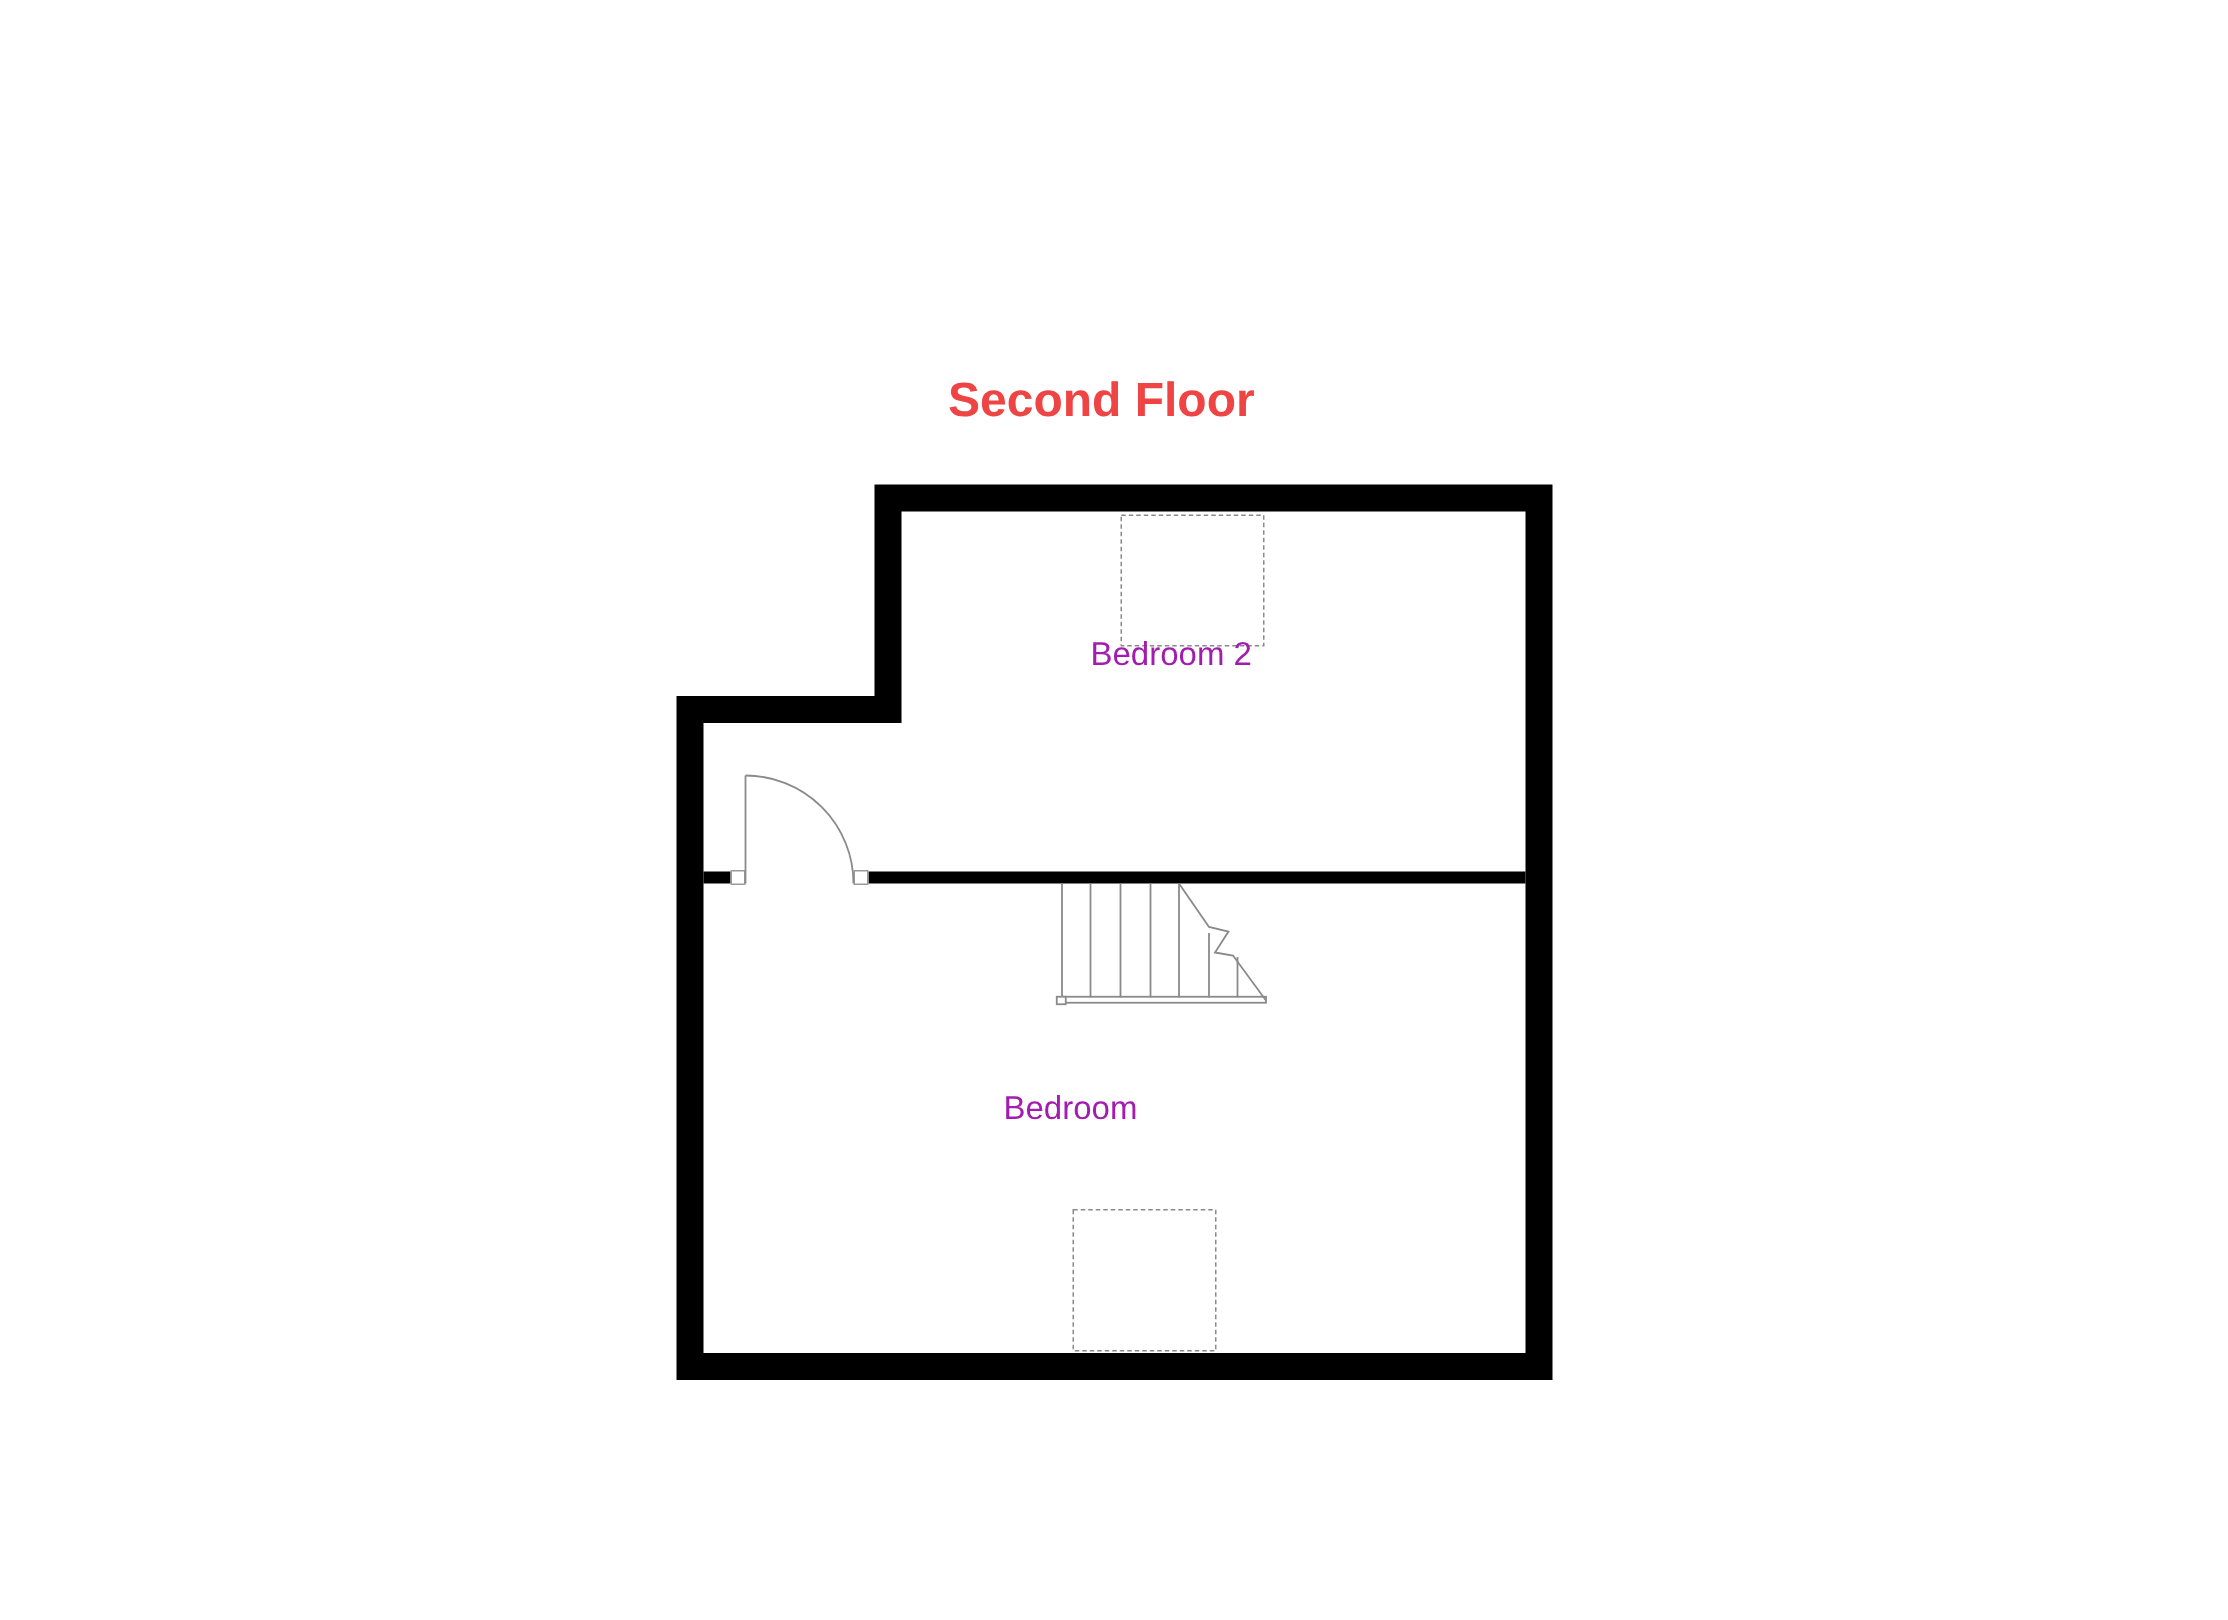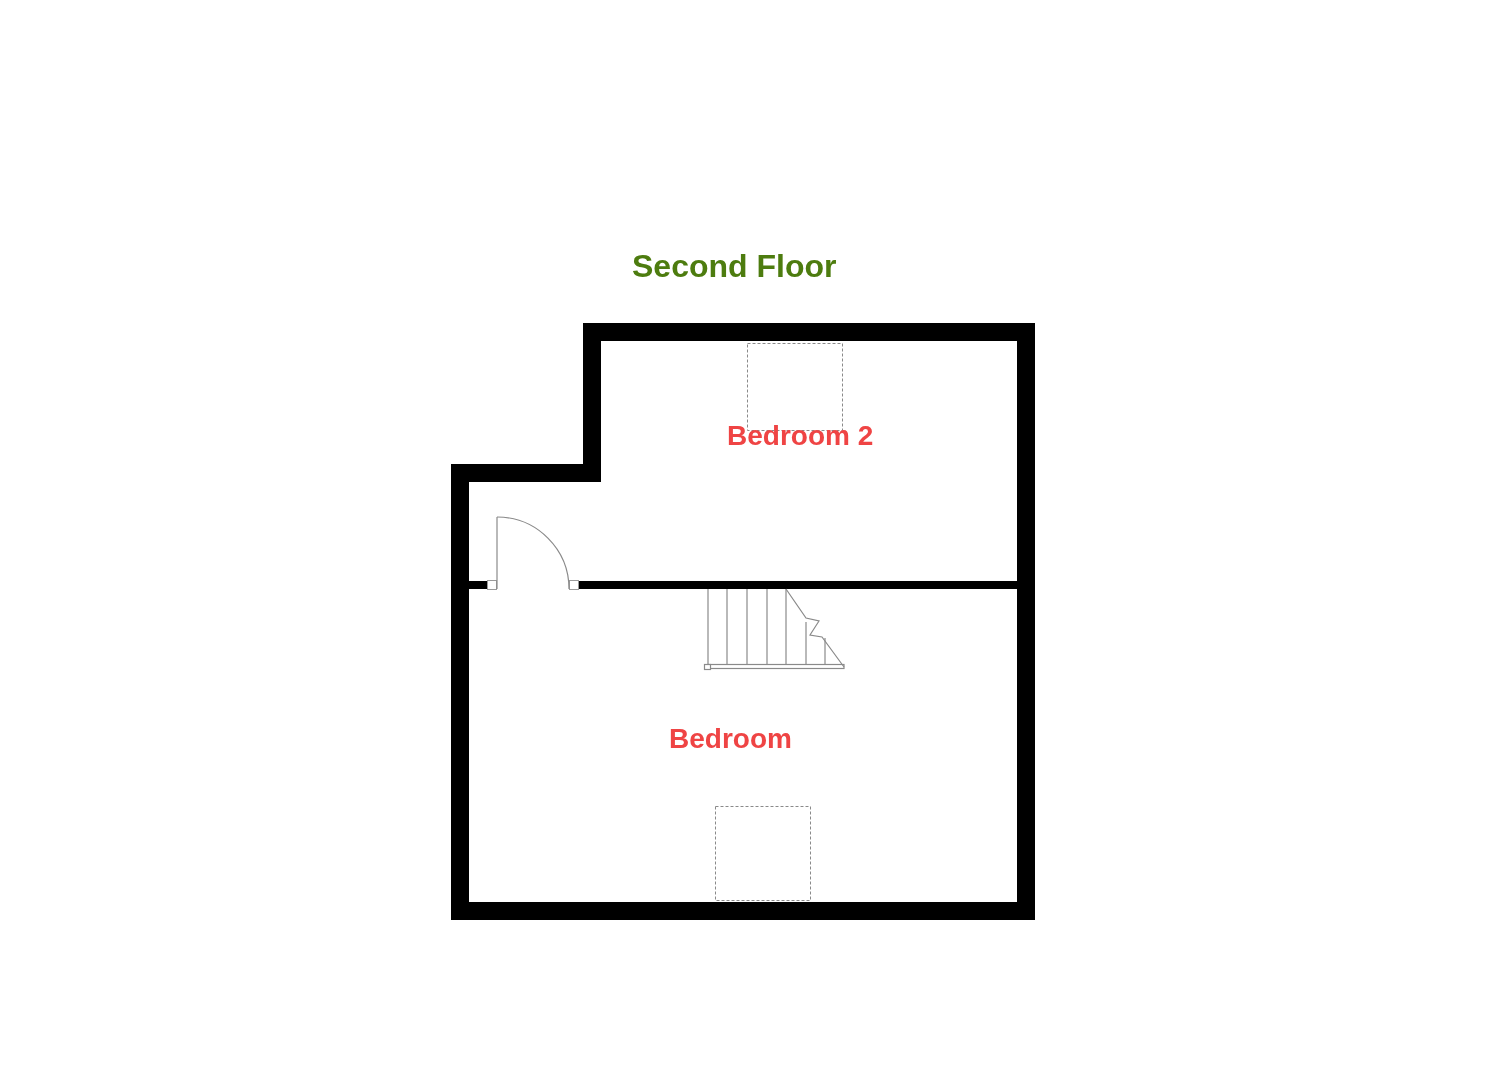--- a/index.html
+++ b/index.html
@@ -13,29 +13,29 @@
       position: relative;
       overflow: hidden;
       font-family: "Liberation Sans", sans-serif;
     }
     .floor-title {
       position: absolute;
       left: 632px;
       top: 246px;
       font-size: 32px;
       font-weight: bold;
-      color: #4d7c0f;
+      color: #ef4444;
       white-space: nowrap;
       line-height: 40px;
     }
     .room-label {
       position: absolute;
-      font-size: 28px;
-      font-weight: bold;
-      color: #ef4444;
+      font-size: 22px;
+      font-weight: normal;
+      color: #a21caf;
       white-space: nowrap;
       line-height: 34px;
     }
     .room-label.bedroom {
       left: 727px;
       top: 419px;
     }
     .room-label.landing {
       left: 669px;
       top: 722px;

